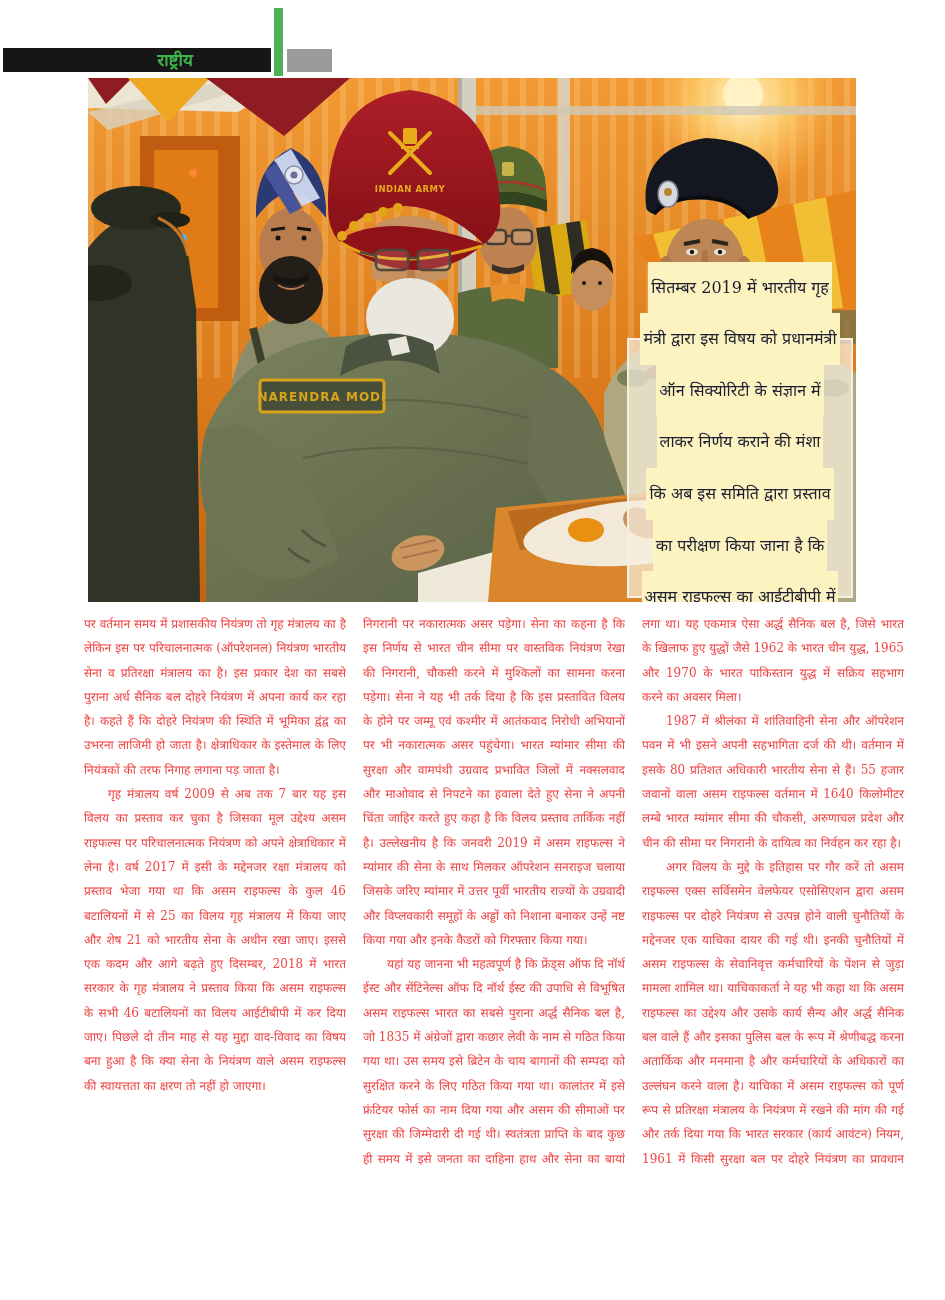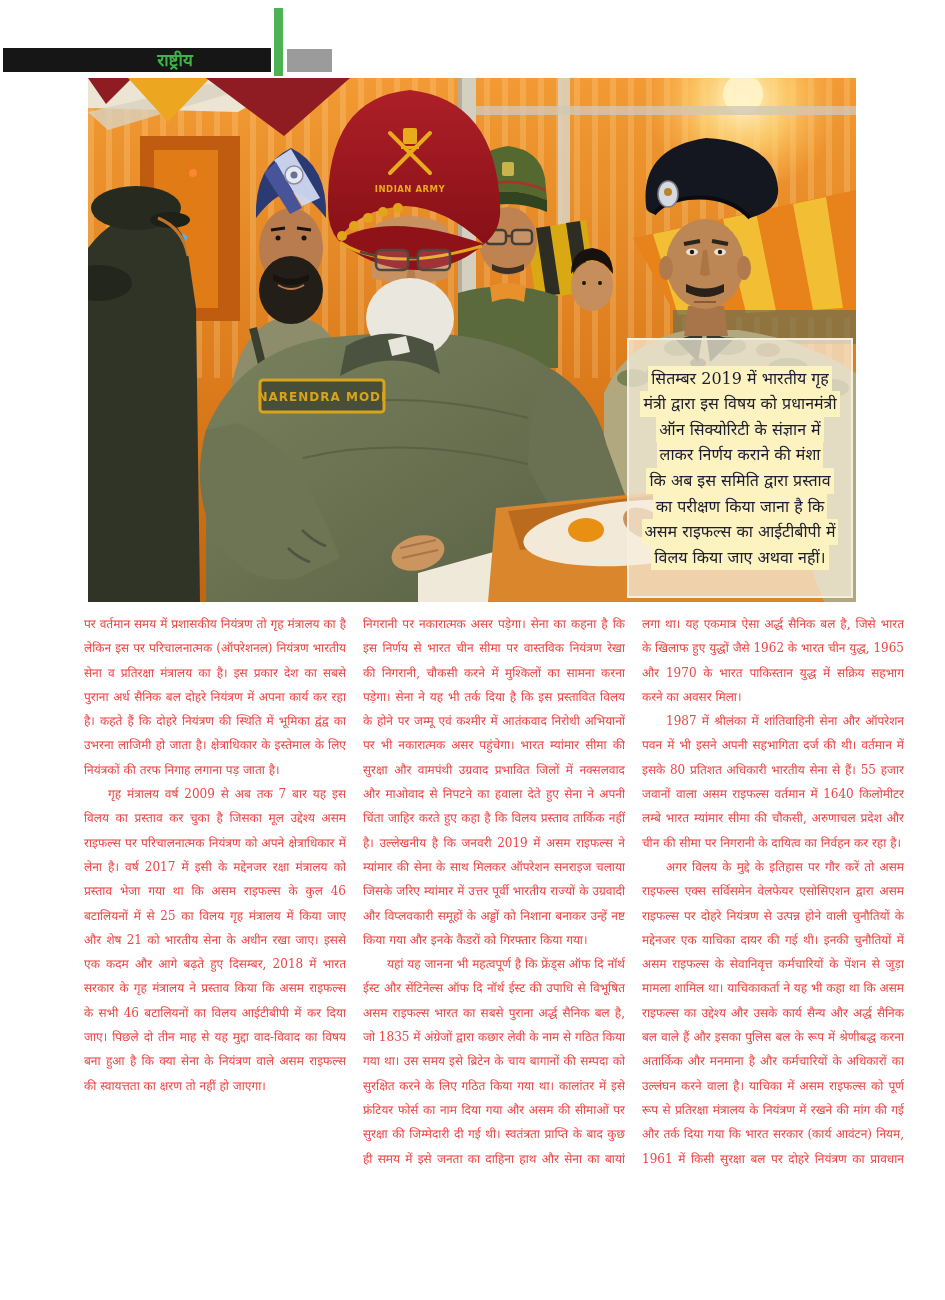--- a/index.html
+++ b/index.html
@@ -13,21 +13,21 @@
   .hdr-line { position:absolute; left:274px; top:8px; width:9px; height:68px; background:#4db253; }
   .hdr-gray { position:absolute; left:287px; top:49px; width:45px; height:23px; background:#9b9b9b; }
 
   
   .photo { position:absolute; left:88px; top:78px; width:768px; height:524px; overflow:hidden; }
   .photo svg { display:block; }
   .caption { position:absolute; left:539px; top:260px; width:226px; height:260px; box-sizing:border-box;
              background:rgba(247,238,222,0.72); border:2px solid #f5efe2;
              display:flex; flex-direction:column; align-items:center; justify-content:center;
              text-align:center; color:#1d1d30; font-size:16px; line-height:25.6px; }
-  .cap-line { background:#fcf3c0; padding:0 3px; white-space:nowrap; }
+  .cap-line { background:#fcf3c0; padding:13px 3px; white-space:nowrap; }
 
   
   .body-cols { position:absolute; left:84px; top:612px; width:821px; height:606px;
                display:flex; gap:17px; }
   .col { flex:0 0 262px; width:262px; overflow:hidden; text-align:justify;
          font-size:12px; line-height:24.3px; color:#ef4444; }
   .para { margin:0; }
   .para.indent { text-indent:24px; }
 
   

